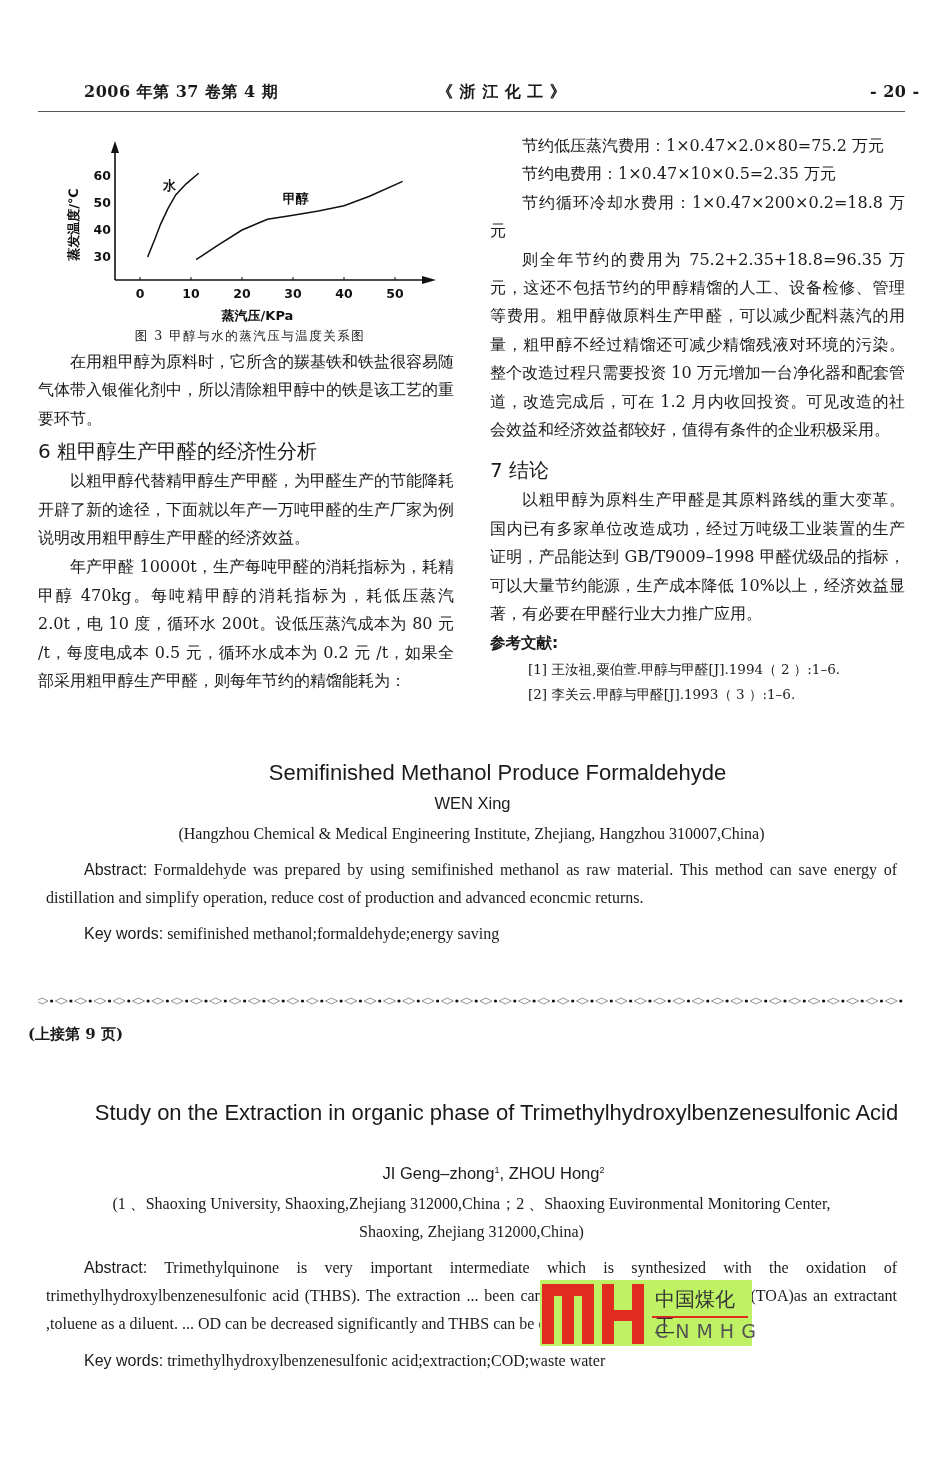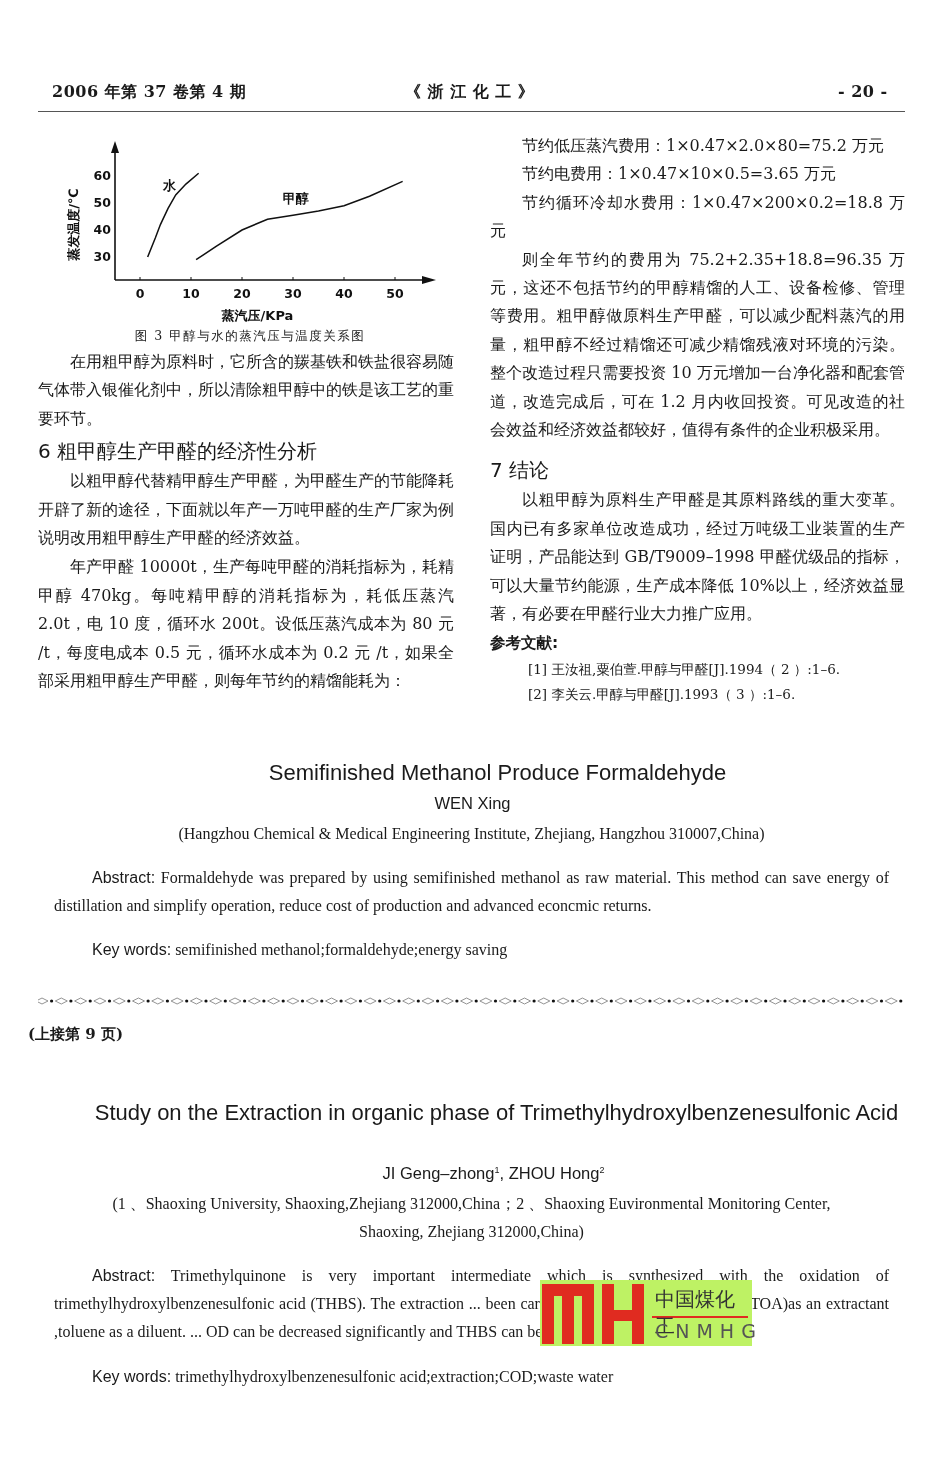--- a/index.html
+++ b/index.html
@@ -4,42 +4,42 @@
 <style>
   html, body { margin: 0; padding: 0; background: #ffffff; }
   body {
     width: 945px; height: 1475px; position: relative; overflow: hidden;
     color: #1a1a1a;
     font-family: "DejaVu Serif", "Liberation Serif", serif;
   }
   .abs { position: absolute; }
 
   
-  .hdr { top: 82px; font-size: 16px; font-family: "DejaVu Serif", serif; font-weight: bold; letter-spacing: 0.5px; }
+  .hdr { top: 82px; font-size: 16px; font-family: "DejaVu Serif", serif; font-weight: bold; letter-spacing: 0.5px; margin-left: 32px; }
   .hdr-rule { left: 38px; top: 111px; width: 867px; height: 0; border-top: 1.5px solid #555; }
 
   
   #chart { left: 60px; top: 135px; width: 380px; height: 190px; }
   .chart-caption { left: 60px; top: 328px; width: 380px; text-align: center; font-size: 12.5px; letter-spacing: 1.5px; font-family: "DejaVu Serif", serif; }
 
   
   .col { font-size: 16px; line-height: 28.4px; text-align: justify; font-family: "DejaVu Serif", serif; }
   .col p { margin: 0; }
   .indent { text-indent: 2em; }
   .h2 { font-family: "DejaVu Sans", sans-serif; font-size: 20px; font-weight: normal; line-height: 32px; margin: 0; }
   .refs-title { font-family: "DejaVu Sans", sans-serif; font-weight: bold; font-size: 15.5px; line-height: 28px; margin: 0; }
   .ref { font-size: 13.5px; line-height: 25px; padding-left: 38px; }
 
   
   .en-title { font-family: "Liberation Sans", sans-serif; font-size: 22px; text-align: center; width: 945px; left: 0; padding-left: 25px; }
   .en-center { font-family: "Liberation Sans", sans-serif; font-size: 16.5px; text-align: center; width: 945px; left: 0; }
   .en-aff { font-family: "Liberation Serif", serif; font-size: 16px; text-align: center; left: 38px; width: 867px; line-height: 28px; }
   .en-abs { font-family: "Liberation Serif", serif; font-size: 16px; line-height: 28.2px; left: 38px; width: 867px; text-align: justify; }
   .en-abs .lbl { font-family: "Liberation Sans", sans-serif; }
-  .en-abs p { margin: 16px; }
+  .en-abs p { margin: 8px; }
   .ti { text-indent: 38px; }
 
   .divider { left: 38px; top: 996px; width: 867px; height: 10px; }
   .cont { left: 28px; top: 1025px; font-size: 15px; font-family: "DejaVu Serif", serif; font-weight: bold; }
 
   .logo { left: 540px; top: 1280px; width: 212px; height: 66px; }
   .footer-mark { left: 90px; top: 1516px; font-family: "DejaVu Sans", sans-serif; font-size: 16px; }
 </style>
 </head>
 <body>
@@ -87,21 +87,21 @@
 
 <div class="abs col" style="left:38px; top:348px; width:416px;">
   <p class="indent">在用粗甲醇为原料时，它所含的羰基铁和铁盐很容易随气体带入银催化剂中，所以清除粗甲醇中的铁是该工艺的重要环节。</p>
   <p class="h2" style="margin-top:2px;">6  粗甲醇生产甲醛的经济性分析</p>
   <p class="indent">以粗甲醇代替精甲醇生产甲醛，为甲醛生产的节能降耗开辟了新的途径，下面就以年产一万吨甲醛的生产厂家为例说明改用粗甲醇生产甲醛的经济效益。</p>
   <p class="indent" style="margin-top:1px;">年产甲醛 10000t，生产每吨甲醛的消耗指标为，耗精甲醇 470kg。每吨精甲醇的消耗指标为，耗低压蒸汽 2.0t，电 10 度，循环水 200t。设低压蒸汽成本为 80 元 /t，每度电成本 0.5 元，循环水成本为 0.2 元 /t，如果全部采用粗甲醇生产甲醛，则每年节约的精馏能耗为：</p>
 </div>
 
 <div class="abs col" style="left:490px; top:132px; width:415px;">
   <p class="indent">节约低压蒸汽费用：1×0.47×2.0×80=75.2 万元</p>
-  <p class="indent">节约电费用：1×0.47×10×0.5=3.65 万元</p>
+  <p class="indent">节约电费用：1×0.47×10×0.5=2.35 万元</p>
   <p class="indent">节约循环冷却水费用：1×0.47×200×0.2=18.8 万元</p>
   <p class="indent">则全年节约的费用为 75.2+2.35+18.8=96.35 万元，这还不包括节约的甲醇精馏的人工、设备检修、管理等费用。粗甲醇做原料生产甲醛，可以减少配料蒸汽的用量，粗甲醇不经过精馏还可减少精馏残液对环境的污染。整个改造过程只需要投资 10 万元增加一台净化器和配套管道，改造完成后，可在 1.2 月内收回投资。可见改造的社会效益和经济效益都较好，值得有条件的企业积极采用。</p>
   <p class="h2" style="margin-top:10px;">7  结论</p>
   <p class="indent">以粗甲醇为原料生产甲醛是其原料路线的重大变革。国内已有多家单位改造成功，经过万吨级工业装置的生产证明，产品能达到 GB/T9009–1998 甲醛优级品的指标，可以大量节约能源，生产成本降低 10%以上，经济效益显著，有必要在甲醛行业大力推广应用。</p>
   <p class="refs-title">参考文献:</p>
   <div class="ref">[1]  王汝祖,粟伯萱.甲醇与甲醛[J].1994（ 2 ）:1–6.</div>
   <div class="ref">[2]  李关云.甲醇与甲醛[J].1993（ 3 ）:1–6.</div>
 </div>
 
 <div class="abs en-title" style="top:760px;">Semifinished Methanol Produce Formaldehyde</div>

